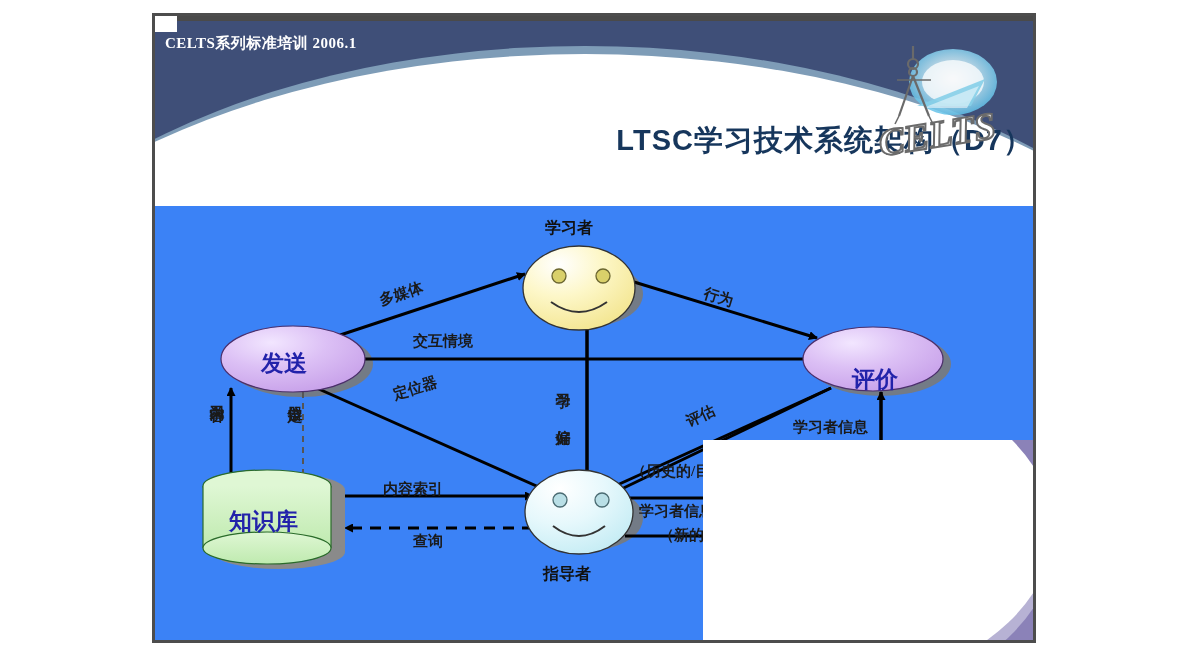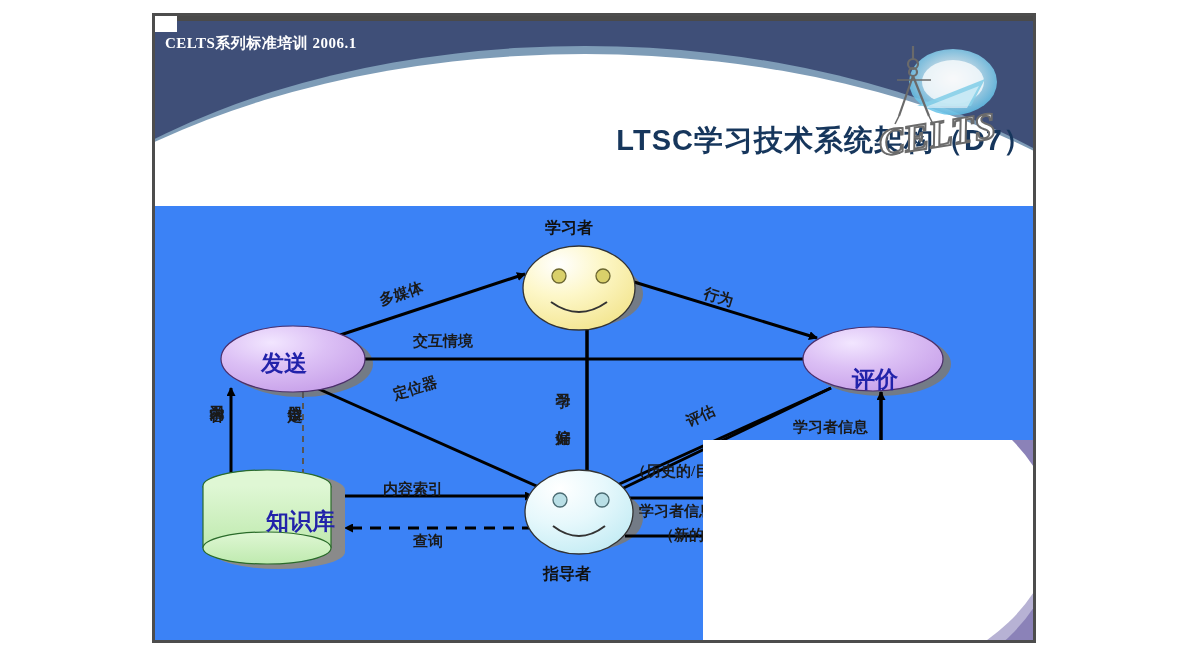--- a/index.html
+++ b/index.html
@@ -201,21 +201,21 @@
         <polygon points="626,312 648,296 800,296 778,312" fill="#a9c9d2" stroke="#4a6b74" stroke-width="1.2"></polygon>
         <polygon points="778,312 800,296 800,348 778,364" fill="#8db2bd" stroke="#4a6b74" stroke-width="1.2"></polygon>
         <rect x="626" y="312" width="152" height="52" fill="#bfdde4" stroke="#4a6b74" stroke-width="1.2"></rect>
       </g>
     </svg>
 
     <div class="nodetext" style="left:106px;top:152px;">发送</div>
     <div class="nodetext" style="left:697px;top:168px;">评价</div>
     <div class="nodecap" style="left:390px;top:22px;">学习者</div>
     <div class="nodecap" style="left:388px;top:368px;">指导者</div>
-    <div class="nodetext" style="left:74px;top:310px;margin-left:37px;">知识库</div>
+    <div class="nodetext" style="left:74px;top:310px;">知识库</div>
     <div class="nodetext" style="left:660px;top:326px;">学习者记录</div>
 
     <div class="lbl lbl-rot" style="left:222px;top:96px;transform:rotate(-18deg);">多媒体</div>
 
     <div class="lbl" style="left:258px;top:136px;">交互情境</div>
 
     <div class="lbl lbl-rot" style="left:552px;top:88px;transform:rotate(17deg);">行为</div>
 
     <div class="lbl lbl-rot" style="left:236px;top:190px;transform:rotate(-17deg);">定位器</div>
 

